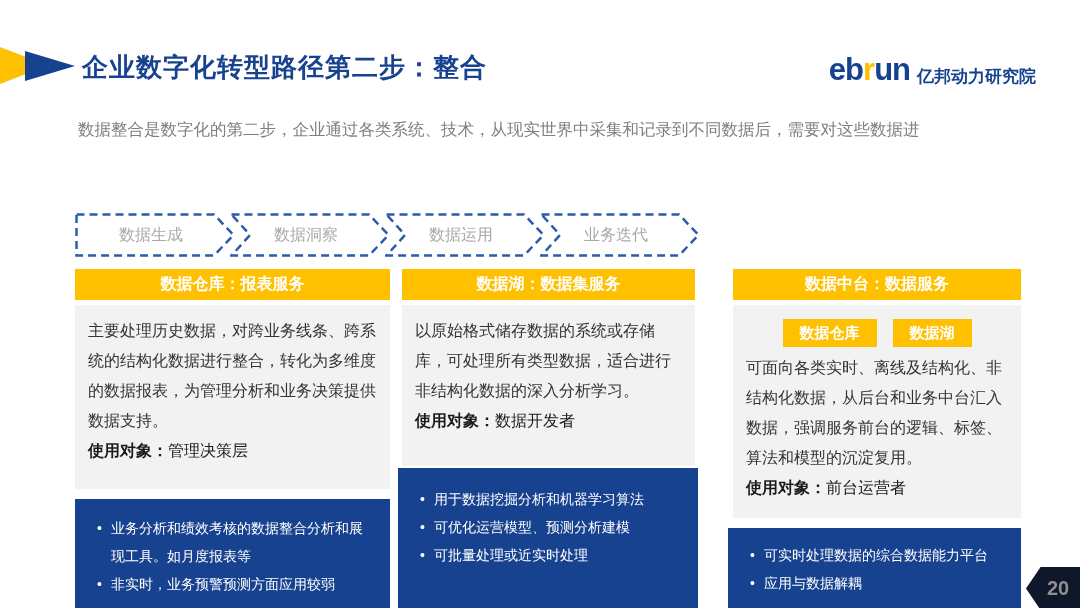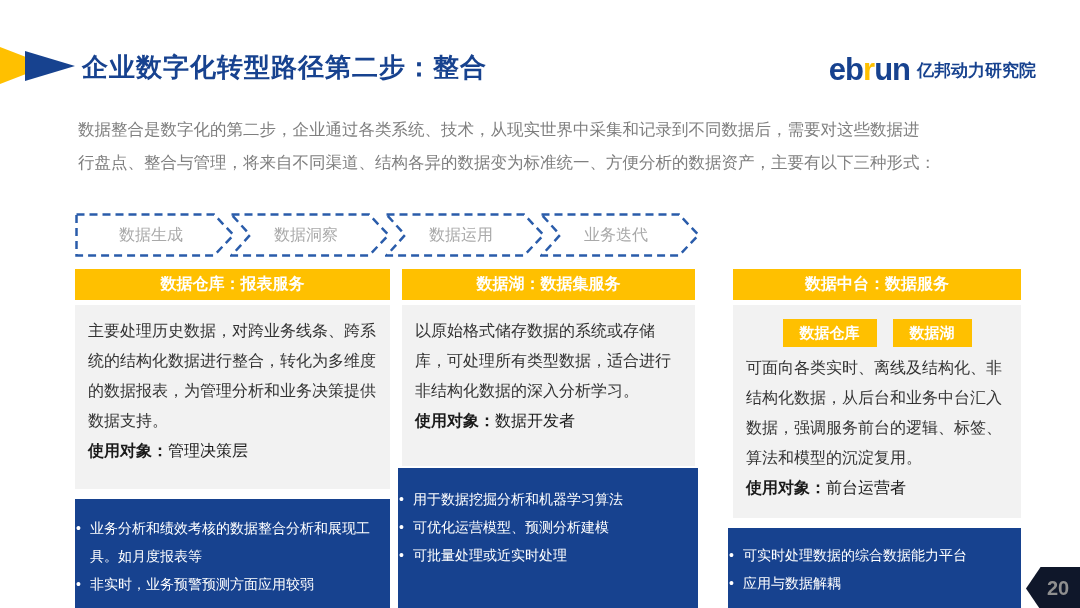--- a/index.html
+++ b/index.html
@@ -7,21 +7,21 @@
     position:relative; width:1080px; height:608px; background:#ffffff;
     font-family:Liberation Sans, sans-serif; overflow:hidden;margin-top:16px;
   }
   
   .title-arrow-yellow { position:absolute; left:0; top:31px; width:48px; height:37px;
     background:#FFC000; clip-path:polygon(0 0,100% 50%,0 100%); }
   .title-arrow-blue { position:absolute; left:25px; top:35px; width:50px; height:30px;
     background:#17428f; clip-path:polygon(0 0,100% 50%,0 100%); }
   .page-title { position:absolute; left:82px; top:34px; font-size:26px; font-weight:bold;
     color:#17428f; letter-spacing:1px; }
-  .logo { position:absolute; right:44px; top:36px; display:flex; align-items:center; }
+  .logo { position:absolute; right:44px; top:36px; display:flex; align-items:flex-end; }
   .logo-word { font-size:31px; font-weight:bold; color:#17428f; letter-spacing:-1px; }
   .logo-word .yellow { color:#FFC000; }
   .logo-suffix { font-size:17px; font-weight:bold; color:#17428f; margin-left:7px; }
   
   .intro { position:absolute; left:78px; top:97px; width:952px; font-size:16.5px; color:#7f7f7f; }
   .intro-line { line-height:33px; white-space:nowrap; }
   
   .flow { position:absolute; left:75px; top:197px; display:flex; height:44px; }
   .flow-step { position:relative; width:160px; height:44px; margin-left:-5px; }
   .flow-step:first-child { margin-left:0; }
@@ -41,21 +41,21 @@
   .body-1 { left:75px;  top:289px; width:315px; height:184px; }
   .body-2 { left:402px; top:289px; width:293px; height:161px; }
   .body-3 { left:733px; top:289px; width:288px; height:213px; padding-top:8px; }
   .user-line { color:#1a1a1a; }
   .user-label { font-weight:bold; color:#1a1a1a; }
   .badges { display:flex; justify-content:center; gap:16px; margin:6px 0 6px; }
   .badge { background:#FFC000; color:#ffffff; font-size:15px; font-weight:bold;
     padding:3px 17px; line-height:22px; }
   
   .blue-box { position:absolute; background:#17428f; color:#ffffff; font-size:14px;
-    box-sizing:border-box; padding:15px 0; }
+    box-sizing:border-box; padding:15px 21px; }
   .blue-1 { left:75px;  top:483px; width:315px; height:118px; }
   .blue-2 { left:398px; top:452px; width:300px; height:141px; padding-top:17px; }
   .blue-3 { left:728px; top:512px; width:293px; height:81px; padding-top:13px; }
   .bullets { list-style:none; margin:0; padding:0; }
   .bullets li { position:relative; padding-left:15px; line-height:28px; }
   .bullets li::before { content:"•"; position:absolute; left:1px; }
   
   .page-badge { position:absolute; right:0; top:551px; width:54px; height:43px;
     background:#0f172a; clip-path:polygon(27% 0,100% 0,100% 100%,27% 100%,0 50%);
     display:flex; align-items:center; justify-content:center; padding-left:10px;
@@ -70,21 +70,20 @@
   <div class="title-arrow-blue"></div>
   <div class="page-title">企业数字化转型路径第二步：整合</div>
 
   <div class="logo">
     <span class="logo-word"><span>eb</span><span class="yellow">r</span><span>un</span></span>
     <span class="logo-suffix">亿邦动力研究院</span>
   </div>
 
   <div class="intro">
     <div class="intro-line">数据整合是数字化的第二步，企业通过各类系统、技术，从现实世界中采集和记录到不同数据后，需要对这些数据进</div>
-    <div class="intro-line">行盘点、整合与管理，将来自不同渠道、结构各异的数据变为标准统一、方便分析的数据资产，主要有以下三种形式：</div>
   </div>
 
   <div class="flow">
     <div class="flow-step">
       <svg viewBox="0 0 160 44" preserveAspectRatio="none">
         <polygon points="1.5,1.5 139,1.5 158.5,22 139,42.5 1.5,42.5" fill="#ffffff" stroke="#2a5caa" stroke-width="2.5" stroke-dasharray="8 5"></polygon>
       </svg>
       <span class="flow-label">数据生成</span>
     </div>
     <div class="flow-step">

